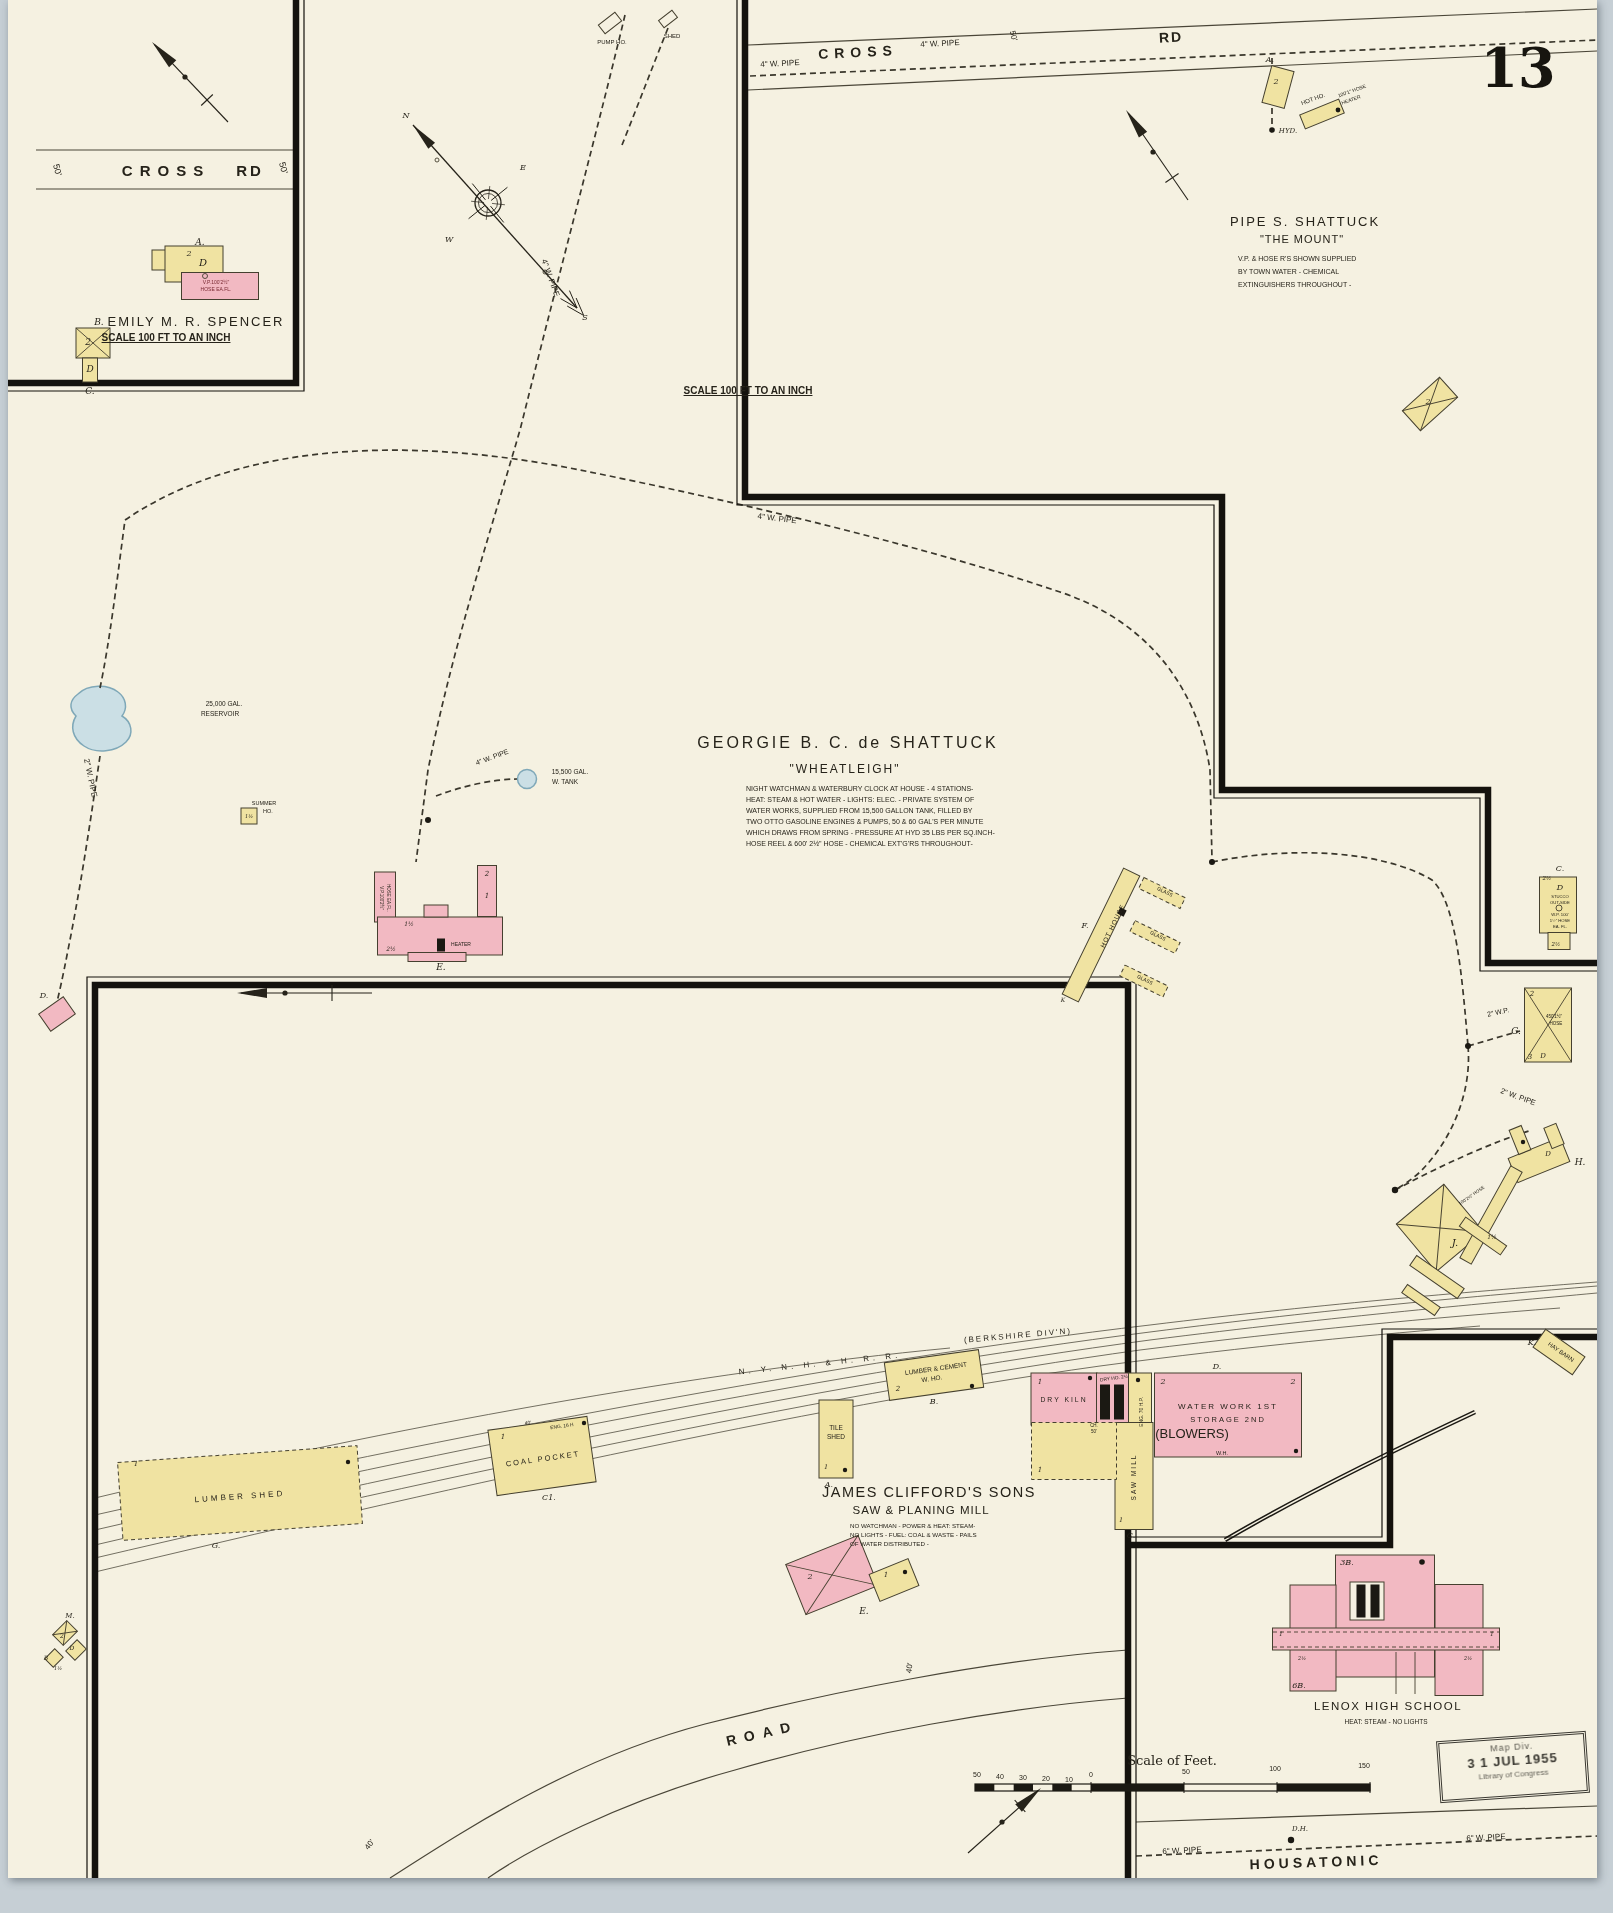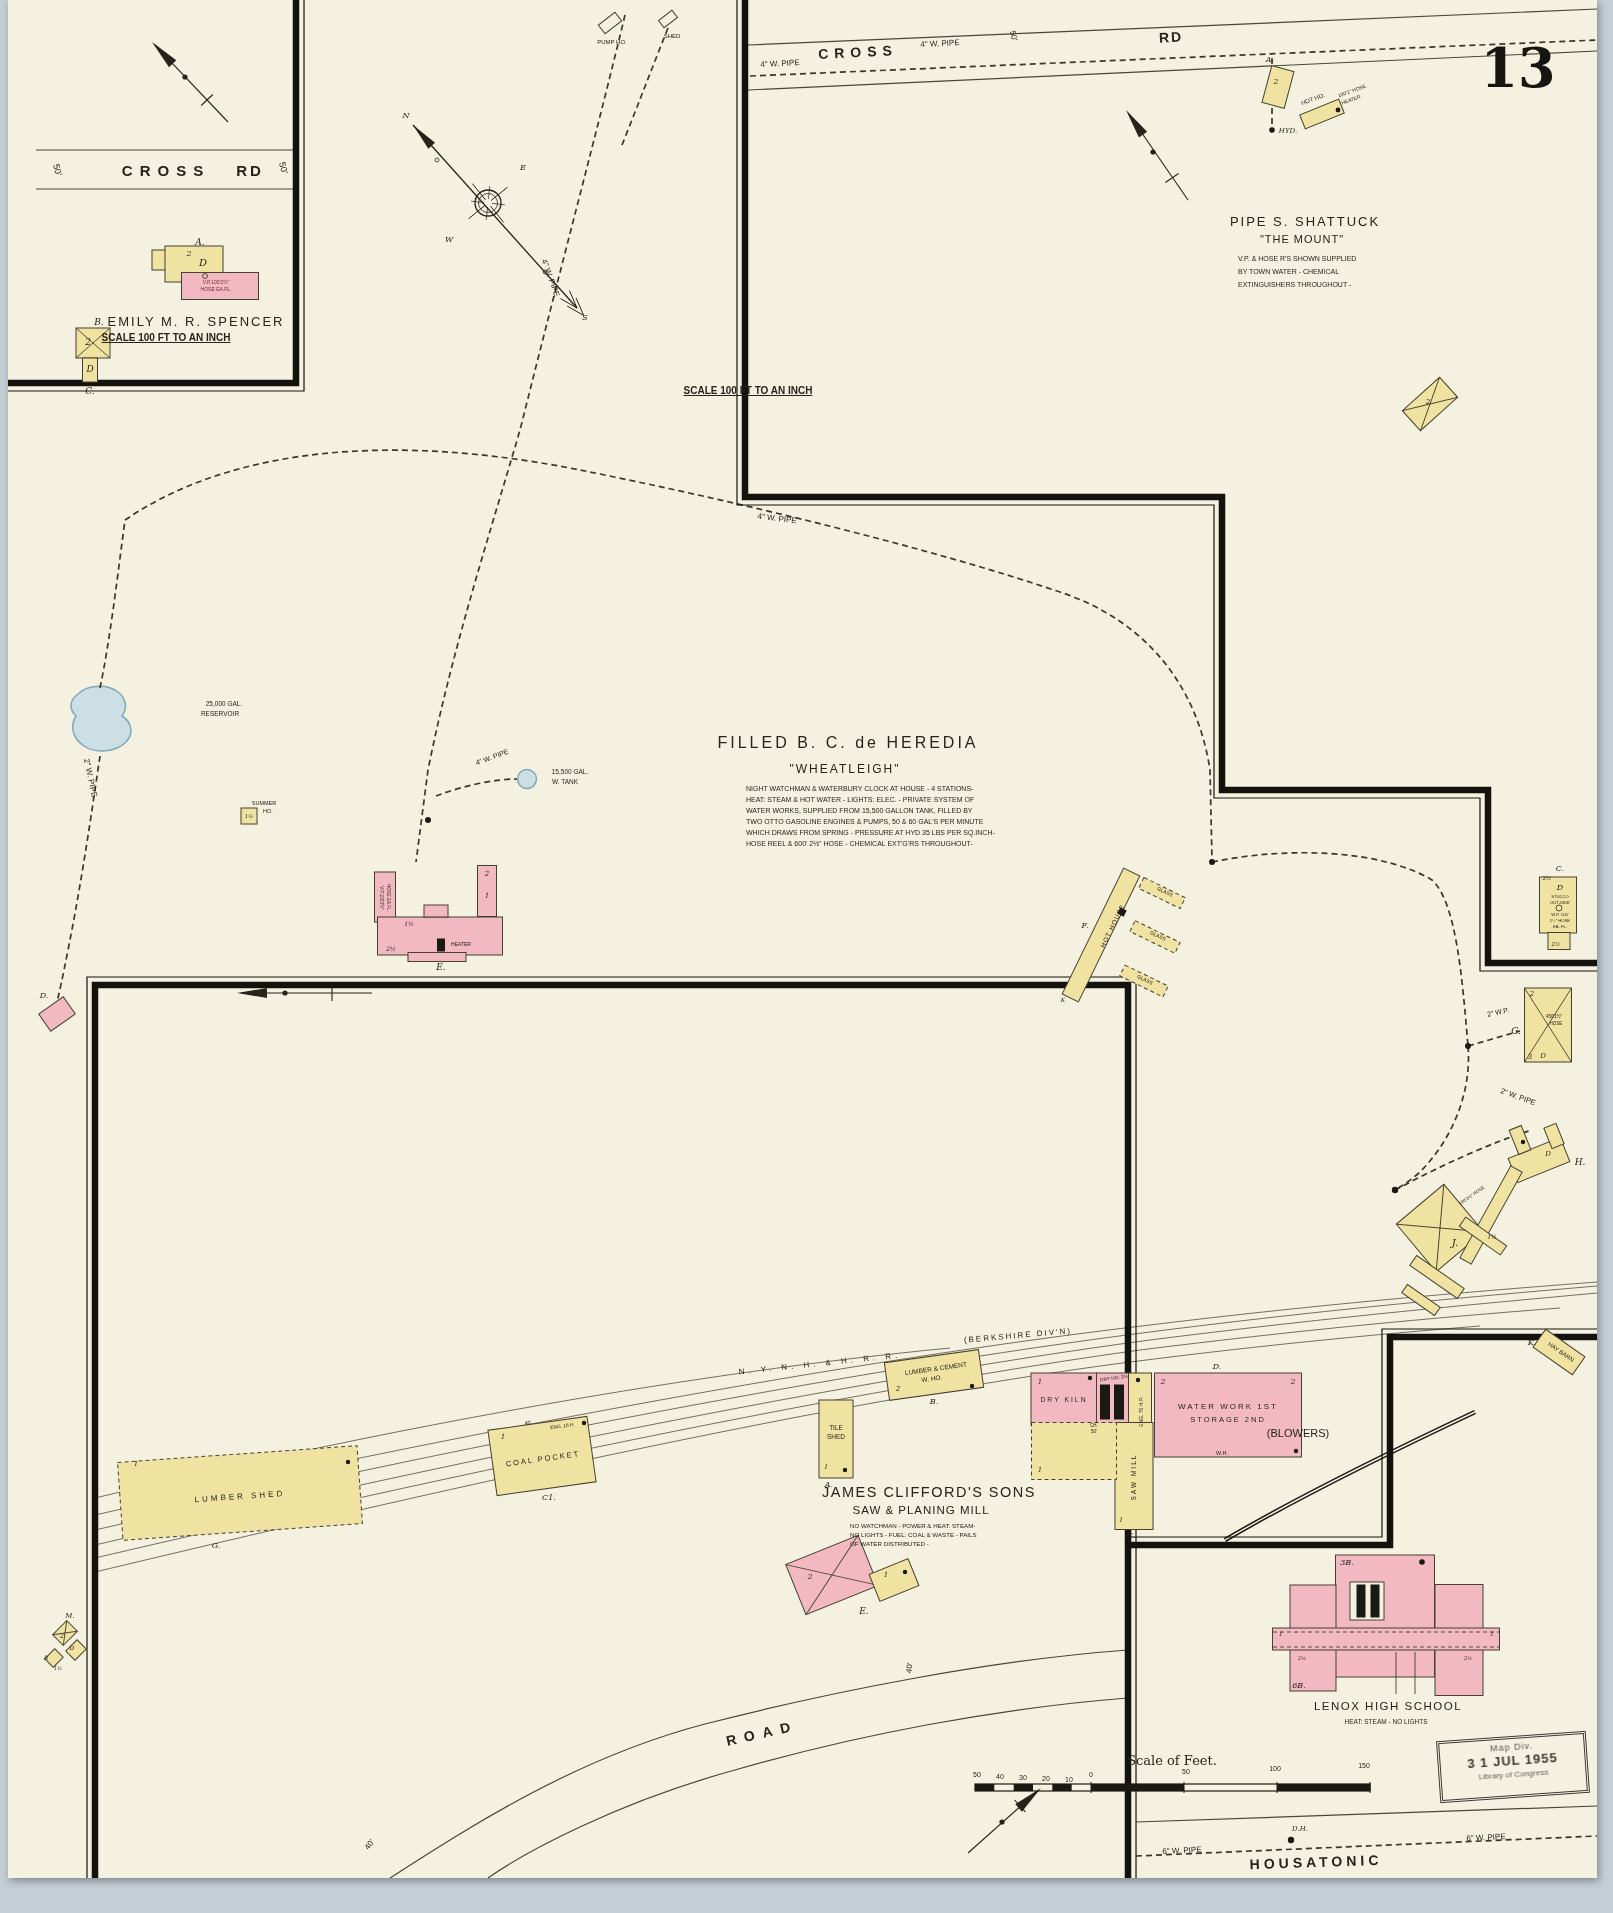--- a/index.html
+++ b/index.html
@@ -399,21 +399,21 @@
       <div class="lbl" style="left: 777px; top: 519px; font-size: 8px; transform: translate(-50%, -50%) rotate(7deg); transform-origin: center center;">4" W. PIPE</div>
       <div class="lbl" style="left: 224px; top: 704px; font-size: 6.5px; transform: translate(-50%, -50%) rotate(0deg); transform-origin: center center;">25,000 GAL.</div>
       <div class="lbl" style="left: 220px; top: 714px; font-size: 6.5px; transform: translate(-50%, -50%) rotate(0deg); transform-origin: center center;">RESERVOIR</div>
       <div class="lbl" style="left: 90px; top: 778px; font-size: 8px; transform: translate(-50%, -50%) rotate(78deg); transform-origin: center center;">2" W. PIPE</div>
       <div class="lbl" style="left: 264px; top: 804px; font-size: 5.5px; transform: translate(-50%, -50%) rotate(0deg); transform-origin: center center;">SUMMER</div>
       <div class="lbl" style="left: 268px; top: 812px; font-size: 5.5px; transform: translate(-50%, -50%) rotate(0deg); transform-origin: center center;">HO.</div>
       <div class="lbl" style="left: 249px; top: 816px; font-size: 5px; font-style: italic; font-family: &quot;DejaVu Serif&quot;, serif; transform: translate(-50%, -50%) rotate(0deg); transform-origin: center center;">1½</div>
       <div class="lbl" style="left: 492px; top: 757px; font-size: 7px; transform: translate(-50%, -50%) rotate(-20deg); transform-origin: center center;">4" W. PIPE</div>
       <div class="lbl" style="left: 570px; top: 772px; font-size: 6.5px; transform: translate(-50%, -50%) rotate(0deg); transform-origin: center center;">15,500 GAL.</div>
       <div class="lbl" style="left: 565px; top: 782px; font-size: 6.5px; transform: translate(-50%, -50%) rotate(0deg); transform-origin: center center;">W. TANK</div>
-      <div class="lbl" style="left: 848px; top: 743px; font-size: 16px; letter-spacing: 3px; transform: translate(-50%, -50%) rotate(0deg); transform-origin: center center;">FILLED B. C. de HEREDIA</div>
+      <div class="lbl" style="left: 848px; top: 743px; font-size: 16px; letter-spacing: 3px; transform: translate(-50%, -50%) rotate(0deg); transform-origin: center center;">GEORGIE B. C. de SHATTUCK</div>
       <div class="lbl" style="left: 845px; top: 769px; font-size: 12px; letter-spacing: 2px; transform: translate(-50%, -50%) rotate(0deg); transform-origin: center center;">"WHEATLEIGH"</div>
       <div class="lbl" style="left: 746px; top: 788px; font-size: 7px; transform: translate(0px, -50%) rotate(0deg); transform-origin: left center;">NIGHT WATCHMAN &amp; WATERBURY CLOCK AT HOUSE - 4 STATIONS-</div>
       <div class="lbl" style="left: 746px; top: 799px; font-size: 7px; transform: translate(0px, -50%) rotate(0deg); transform-origin: left center;">HEAT: STEAM &amp; HOT WATER - LIGHTS: ELEC. - PRIVATE SYSTEM OF</div>
       <div class="lbl" style="left: 746px; top: 810px; font-size: 7px; transform: translate(0px, -50%) rotate(0deg); transform-origin: left center;">WATER WORKS, SUPPLIED FROM 15,500 GALLON TANK, FILLED BY</div>
       <div class="lbl" style="left: 746px; top: 821px; font-size: 7px; transform: translate(0px, -50%) rotate(0deg); transform-origin: left center;">TWO OTTO GASOLINE ENGINES &amp; PUMPS, 50 &amp; 60 GAL'S PER MINUTE</div>
       <div class="lbl" style="left: 746px; top: 832px; font-size: 7px; transform: translate(0px, -50%) rotate(0deg); transform-origin: left center;">WHICH DRAWS FROM SPRING - PRESSURE AT HYD 35 LBS PER SQ.INCH-</div>
       <div class="lbl" style="left: 746px; top: 843px; font-size: 7px; transform: translate(0px, -50%) rotate(0deg); transform-origin: left center;">HOSE REEL &amp; 600' 2½" HOSE - CHEMICAL EXT'G'RS THROUGHOUT-</div>
       <div class="lbl" style="left: 381px; top: 898px; font-size: 4.5px; transform: translate(-50%, -50%) rotate(90deg); transform-origin: center center;">V.P.100'2½"</div>
       <div class="lbl" style="left: 388px; top: 898px; font-size: 4.5px; transform: translate(-50%, -50%) rotate(90deg); transform-origin: center center;">HOSE EA.FL.</div>
       <div class="lbl" style="left: 487px; top: 874px; font-size: 7px; font-style: italic; font-family: &quot;DejaVu Serif&quot;, serif; transform: translate(-50%, -50%) rotate(0deg); transform-origin: center center;">2</div>
@@ -460,21 +460,21 @@
       <div class="lbl" style="left: 898px; top: 1389px; font-size: 7px; font-style: italic; font-family: &quot;DejaVu Serif&quot;, serif; transform: translate(-50%, -50%) rotate(0deg); transform-origin: center center;">2</div>
       <div class="lbl" style="left: 934px; top: 1402px; font-size: 8px; font-style: italic; font-family: &quot;DejaVu Serif&quot;, serif; transform: translate(-50%, -50%) rotate(0deg); transform-origin: center center;">B.</div>
       <div class="lbl" style="left: 1064px; top: 1400px; font-size: 6.8px; letter-spacing: 2px; transform: translate(-50%, -50%) rotate(0deg); transform-origin: center center;">DRY KILN</div>
       <div class="lbl" style="left: 1040px; top: 1382px; font-size: 7px; font-style: italic; font-family: &quot;DejaVu Serif&quot;, serif; transform: translate(-50%, -50%) rotate(0deg); transform-origin: center center;">1</div>
       <div class="lbl" style="left: 1114px; top: 1379px; font-size: 4.8px; transform: translate(-50%, -50%) rotate(-8deg); transform-origin: center center;">DRY HO. 2½</div>
       <div class="lbl" style="left: 1094px; top: 1426px; font-size: 4.5px; transform: translate(-50%, -50%) rotate(0deg); transform-origin: center center;">CH.</div>
       <div class="lbl" style="left: 1094px; top: 1432px; font-size: 4.5px; transform: translate(-50%, -50%) rotate(0deg); transform-origin: center center;">50'</div>
       <div class="lbl" style="left: 1141px; top: 1412px; font-size: 5px; transform: translate(-50%, -50%) rotate(-90deg); transform-origin: center center;">ENG. 70 H.P.</div>
       <div class="lbl" style="left: 1228px; top: 1407px; font-size: 8px; letter-spacing: 2px; transform: translate(-50%, -50%) rotate(0deg); transform-origin: center center;">WATER WORK 1ST</div>
       <div class="lbl" style="left: 1228px; top: 1420px; font-size: 7.5px; letter-spacing: 2px; transform: translate(-50%, -50%) rotate(0deg); transform-origin: center center;">STORAGE 2ND</div>
-      <div class="lbl" style="left: 1298px; top: 1433px; font-size: 11px; transform: translate(-50%, -50%) rotate(0deg); transform-origin: center center;">(BLOWERS)</div>
+      <div class="lbl" style="left: 1192px; top: 1433px; font-size: 13px; transform: translate(-50%, -50%) rotate(0deg); transform-origin: center center;">(BLOWERS)</div>
       <div class="lbl" style="left: 1217px; top: 1367px; font-size: 8px; font-style: italic; font-family: &quot;DejaVu Serif&quot;, serif; transform: translate(-50%, -50%) rotate(0deg); transform-origin: center center;">D.</div>
       <div class="lbl" style="left: 1163px; top: 1382px; font-size: 8px; font-style: italic; font-family: &quot;DejaVu Serif&quot;, serif; transform: translate(-50%, -50%) rotate(0deg); transform-origin: center center;">2</div>
       <div class="lbl" style="left: 1293px; top: 1382px; font-size: 8px; font-style: italic; font-family: &quot;DejaVu Serif&quot;, serif; transform: translate(-50%, -50%) rotate(0deg); transform-origin: center center;">2</div>
       <div class="lbl" style="left: 1222px; top: 1454px; font-size: 5.5px; transform: translate(-50%, -50%) rotate(0deg); transform-origin: center center;">W.H.</div>
       <div class="lbl" style="left: 1134px; top: 1477px; font-size: 6.5px; letter-spacing: 2px; transform: translate(-50%, -50%) rotate(-90deg); transform-origin: center center;">SAW MILL</div>
       <div class="lbl" style="left: 1121px; top: 1520px; font-size: 6.5px; font-style: italic; font-family: &quot;DejaVu Serif&quot;, serif; transform: translate(-50%, -50%) rotate(0deg); transform-origin: center center;">1</div>
       <div class="lbl" style="left: 1131px; top: 1536px; font-size: 8px; font-style: italic; font-family: &quot;DejaVu Serif&quot;, serif; transform: translate(-50%, -50%) rotate(0deg); transform-origin: center center;">C.</div>
       <div class="lbl" style="left: 1040px; top: 1470px; font-size: 7px; font-style: italic; font-family: &quot;DejaVu Serif&quot;, serif; transform: translate(-50%, -50%) rotate(0deg); transform-origin: center center;">1</div>
       <div class="lbl" style="left: 836px; top: 1428px; font-size: 6.5px; transform: translate(-50%, -50%) rotate(0deg); transform-origin: center center;">TILE</div>
       <div class="lbl" style="left: 836px; top: 1437px; font-size: 6.5px; transform: translate(-50%, -50%) rotate(0deg); transform-origin: center center;">SHED</div>

